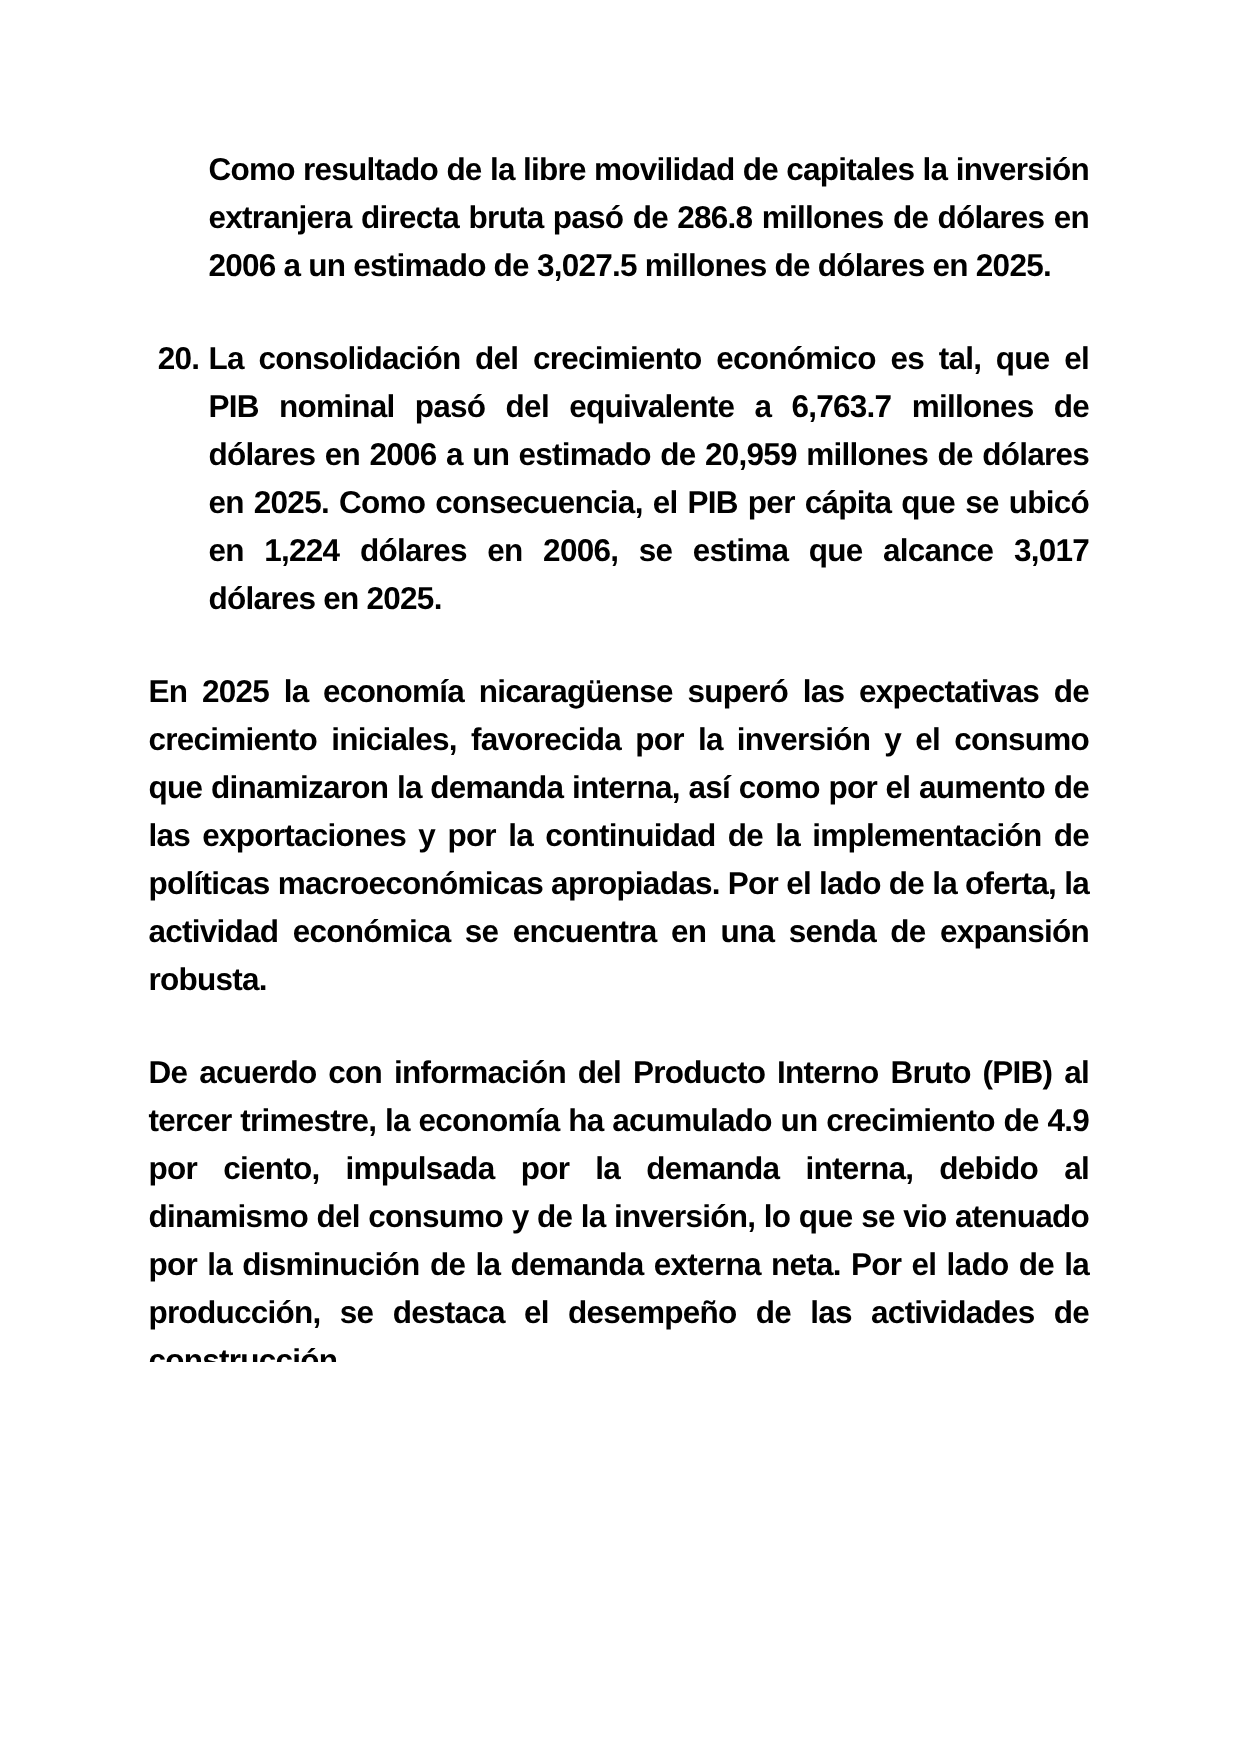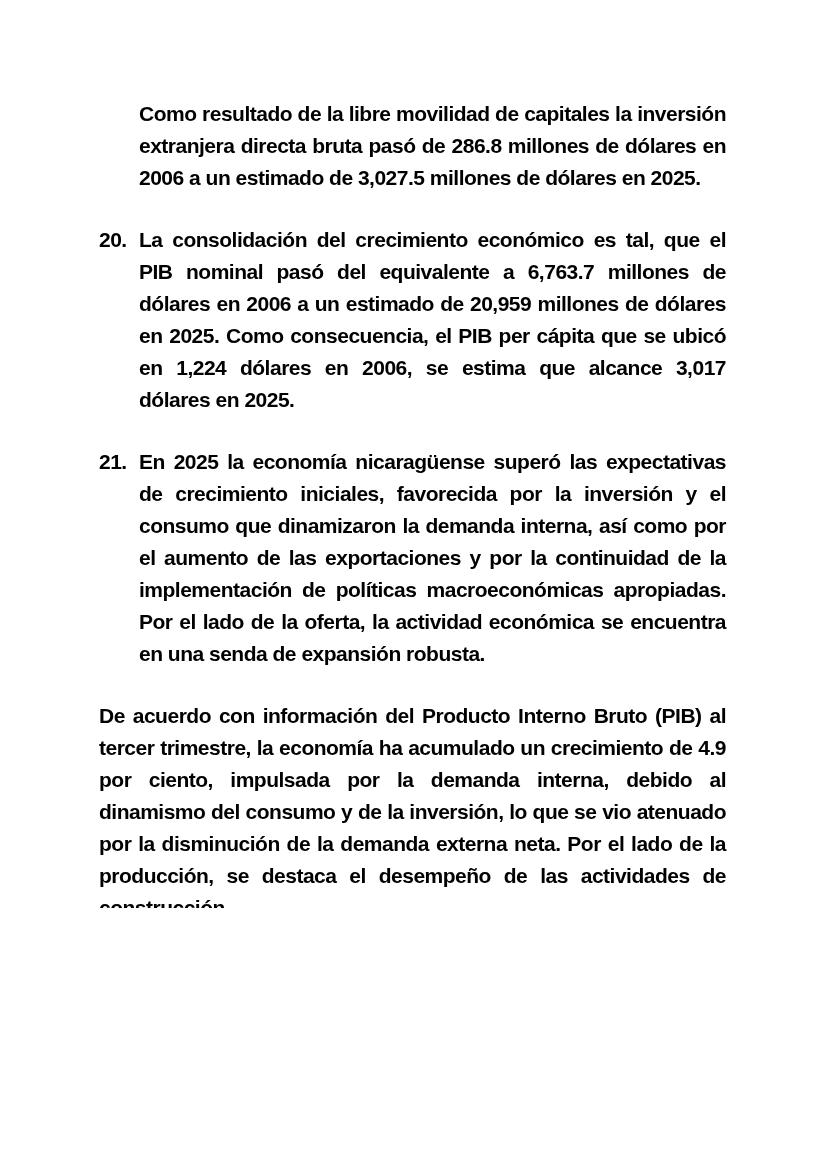--- a/index.html
+++ b/index.html
@@ -32,21 +32,21 @@
   .intro-para {
     margin: 0 0 30px 40px;
   }
   .num-para {
     display: flex;
     margin: 0 0 30px 0;
   }
   .para-number {
     flex: 0 0 40px;
     width: 40px;
-    text-align: left;
+    text-align: center;
   }
   .para-body {
     flex: 1 1 auto;
   }
   .section-heading {
     font-size: 21px;
     font-weight: 700;
     letter-spacing: -0.5px;
     line-height: 32px;
     text-align: left;
@@ -70,21 +70,20 @@
 
     <p class="body-text intro-para">Como resultado de la libre movilidad de capitales la inversión extranjera directa bruta pasó de 286.8 millones de dólares en 2006 a un estimado de 3,027.5 millones de dólares en 2025.</p>
 
     <div class="num-para">
       <span class="body-text para-number">20.</span>
       <span class="body-text para-body">La consolidación del crecimiento económico es tal, que el PIB nominal pasó del equivalente a 6,763.7 millones de dólares en 2006 a un estimado de 20,959 millones de dólares en 2025. Como consecuencia, el PIB per cápita que se ubicó en 1,224 dólares en 2006, se estima que alcance 3,017 dólares en 2025.</span>
     </div>
 
 
     <div class="num-para">
-      <span class="body-text para-number">21.</span>
       <span class="body-text para-body">En 2025 la economía nicaragüense superó las expectativas de crecimiento iniciales, favorecida por la inversión y el consumo que dinamizaron la demanda interna, así como por el aumento de las exportaciones y por la continuidad de la implementación de políticas macroeconómicas apropiadas. Por el lado de la oferta, la actividad económica se encuentra en una senda de expansión robusta.</span>
     </div>
 
     <div class="num-para">
       <span class="body-text para-body">De acuerdo con información del Producto Interno Bruto (PIB) al tercer trimestre, la economía ha acumulado un crecimiento de 4.9 por ciento, impulsada por la demanda interna, debido al dinamismo del consumo y de la inversión, lo que se vio atenuado por la disminución de la demanda externa neta. Por el lado de la producción, se destaca el desempeño de las actividades de construcción,</span>
     </div>
 
   </div>
 
   <div class="page-number">8</div>

